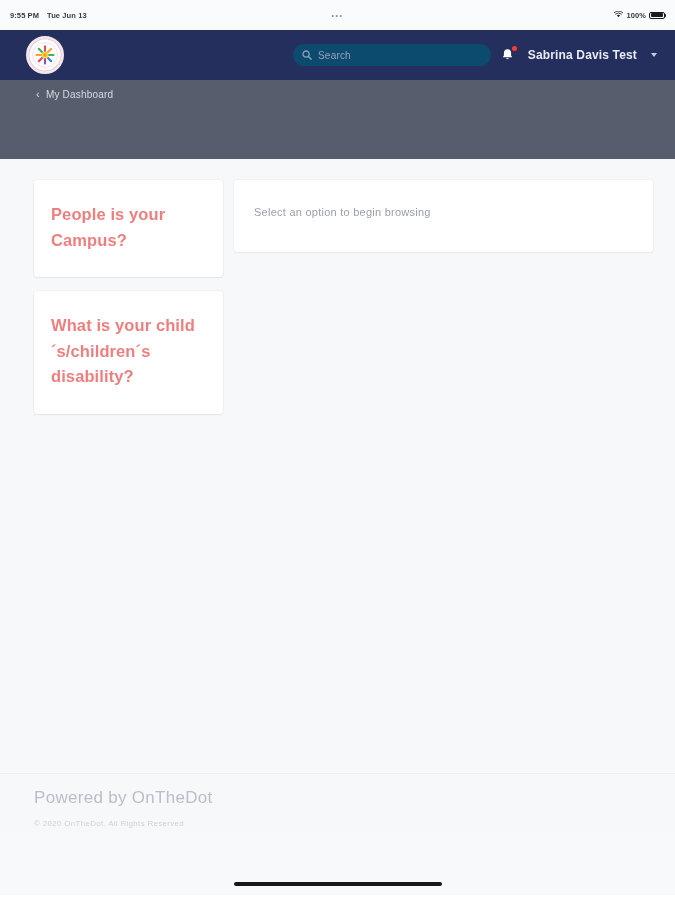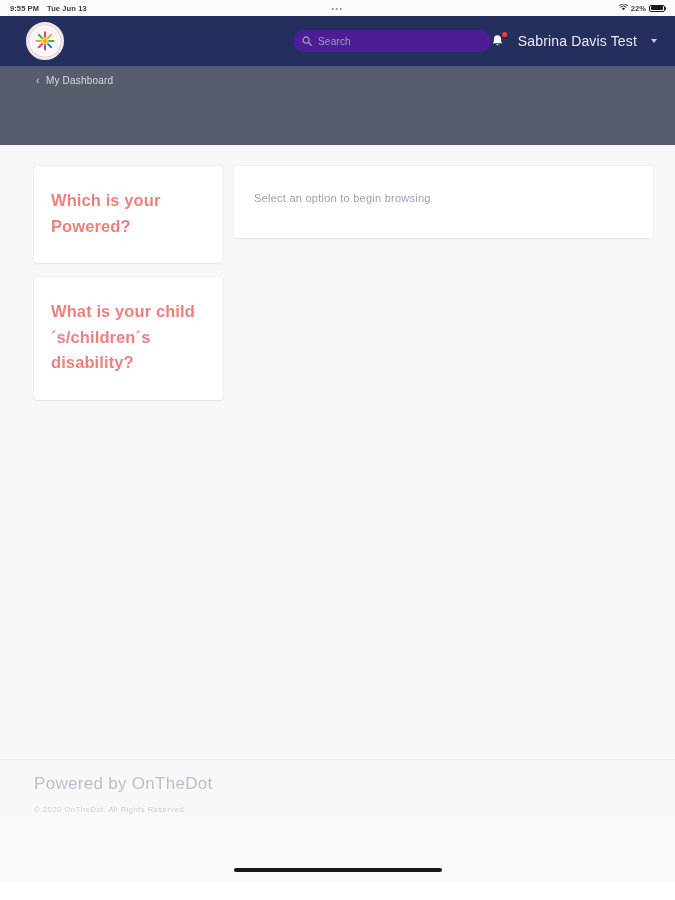--- a/index.html
+++ b/index.html
@@ -11,21 +11,21 @@
   }
 
   body {
     font-family: "Liberation Sans", sans-serif;
     background: #ffffff;
     position: relative;
   }
 
   
   .status-bar {
-    height: 16px;
+    height: 30px;
     width: 100%;
     background: #fafbfc;
     display: flex;
     align-items: center;
     padding: 0 10px;
     font-size: 7.5px;
     color: #3a3a3c;
     letter-spacing: 0.1px;
     position: relative;
   }
@@ -98,21 +98,21 @@
     justify-content: center;
     flex: 0 0 auto;
     overflow: hidden;
   }
 
   .header-search {
     position: absolute;
     left: 293px;
     width: 198px;
     height: 22px;
-    background: #4c1d95;
+    background: #0c4a6e;
     border-radius: 11px;
     display: flex;
     align-items: center;
     padding: 0 9px;
     gap: 6px;
   }
   .search-icon-svg { flex: 0 0 auto; opacity: .75; }
   .search-placeholder {
     color: #9aa1bd;
     font-size: 10px;
@@ -129,22 +129,22 @@
   .bell-wrap { position: relative; width: 14px; height: 16px; display: flex; align-items: center; justify-content: center; }
   .bell-dot {
     position: absolute;
     top: -1px; right: -2px;
     width: 5px; height: 5px;
     border-radius: 50%;
     background: #ff3b30;
   }
   .user-name {
     color: #e9ebf5;
-    font-size: 14px;
-    font-weight: 400;
+    font-size: 12px;
+    font-weight: 700;
     letter-spacing: .15px;
   }
   .caret-down {
     width: 0; height: 0;
     border-left: 3.5px solid transparent;
     border-right: 3.5px solid transparent;
     border-top: 4px solid #c9cde0;
     margin-left: 1px;
   }
 
@@ -274,21 +274,21 @@
   </div>
   <div class="status-center">•••</div>
   <div class="status-right">
     <span class="wifi-glyph">
       <svg width="9" height="7" viewBox="0 0 9 7">
         <path d="M4.5 6.2 L2.9 4.3 a2.6 2.6 0 0 1 3.2 0 Z" fill="#1c1c1e"></path>
         <path d="M1.6 3.0 a4.6 4.6 0 0 1 5.8 0" stroke="#1c1c1e" stroke-width="0.85" fill="none" stroke-linecap="round"></path>
         <path d="M0.4 1.5 a6.8 6.8 0 0 1 8.2 0" stroke="#1c1c1e" stroke-width="0.85" fill="none" stroke-linecap="round"></path>
       </svg>
     </span>
-    <span>22%</span>
+    <span>100%</span>
     <span class="battery-shell">
       <span class="battery-fill"></span>
     </span>
   </div>
 </div>
 
 <div class="app-header">
 
   <div class="brand-logo">
     <svg width="34" height="34" viewBox="0 0 34 34">
@@ -338,21 +338,21 @@
     <span>My Dashboard</span>
   </div>
 </div>
 
 <div class="content-area">
 
   <div class="facet-column">
 
 
     <div class="facet-card">
-      <div class="facet-card-label">Which is your Powered?</div>
+      <div class="facet-card-label">People is your Campus?</div>
     </div>
 
     <div class="facet-card">
       <div class="facet-card-label">What is your child´s/children´s disability?</div>
     </div>
 
   </div>
 
   <div class="results-panel">
     <div class="results-empty-text">Select an option to begin browsing</div>

